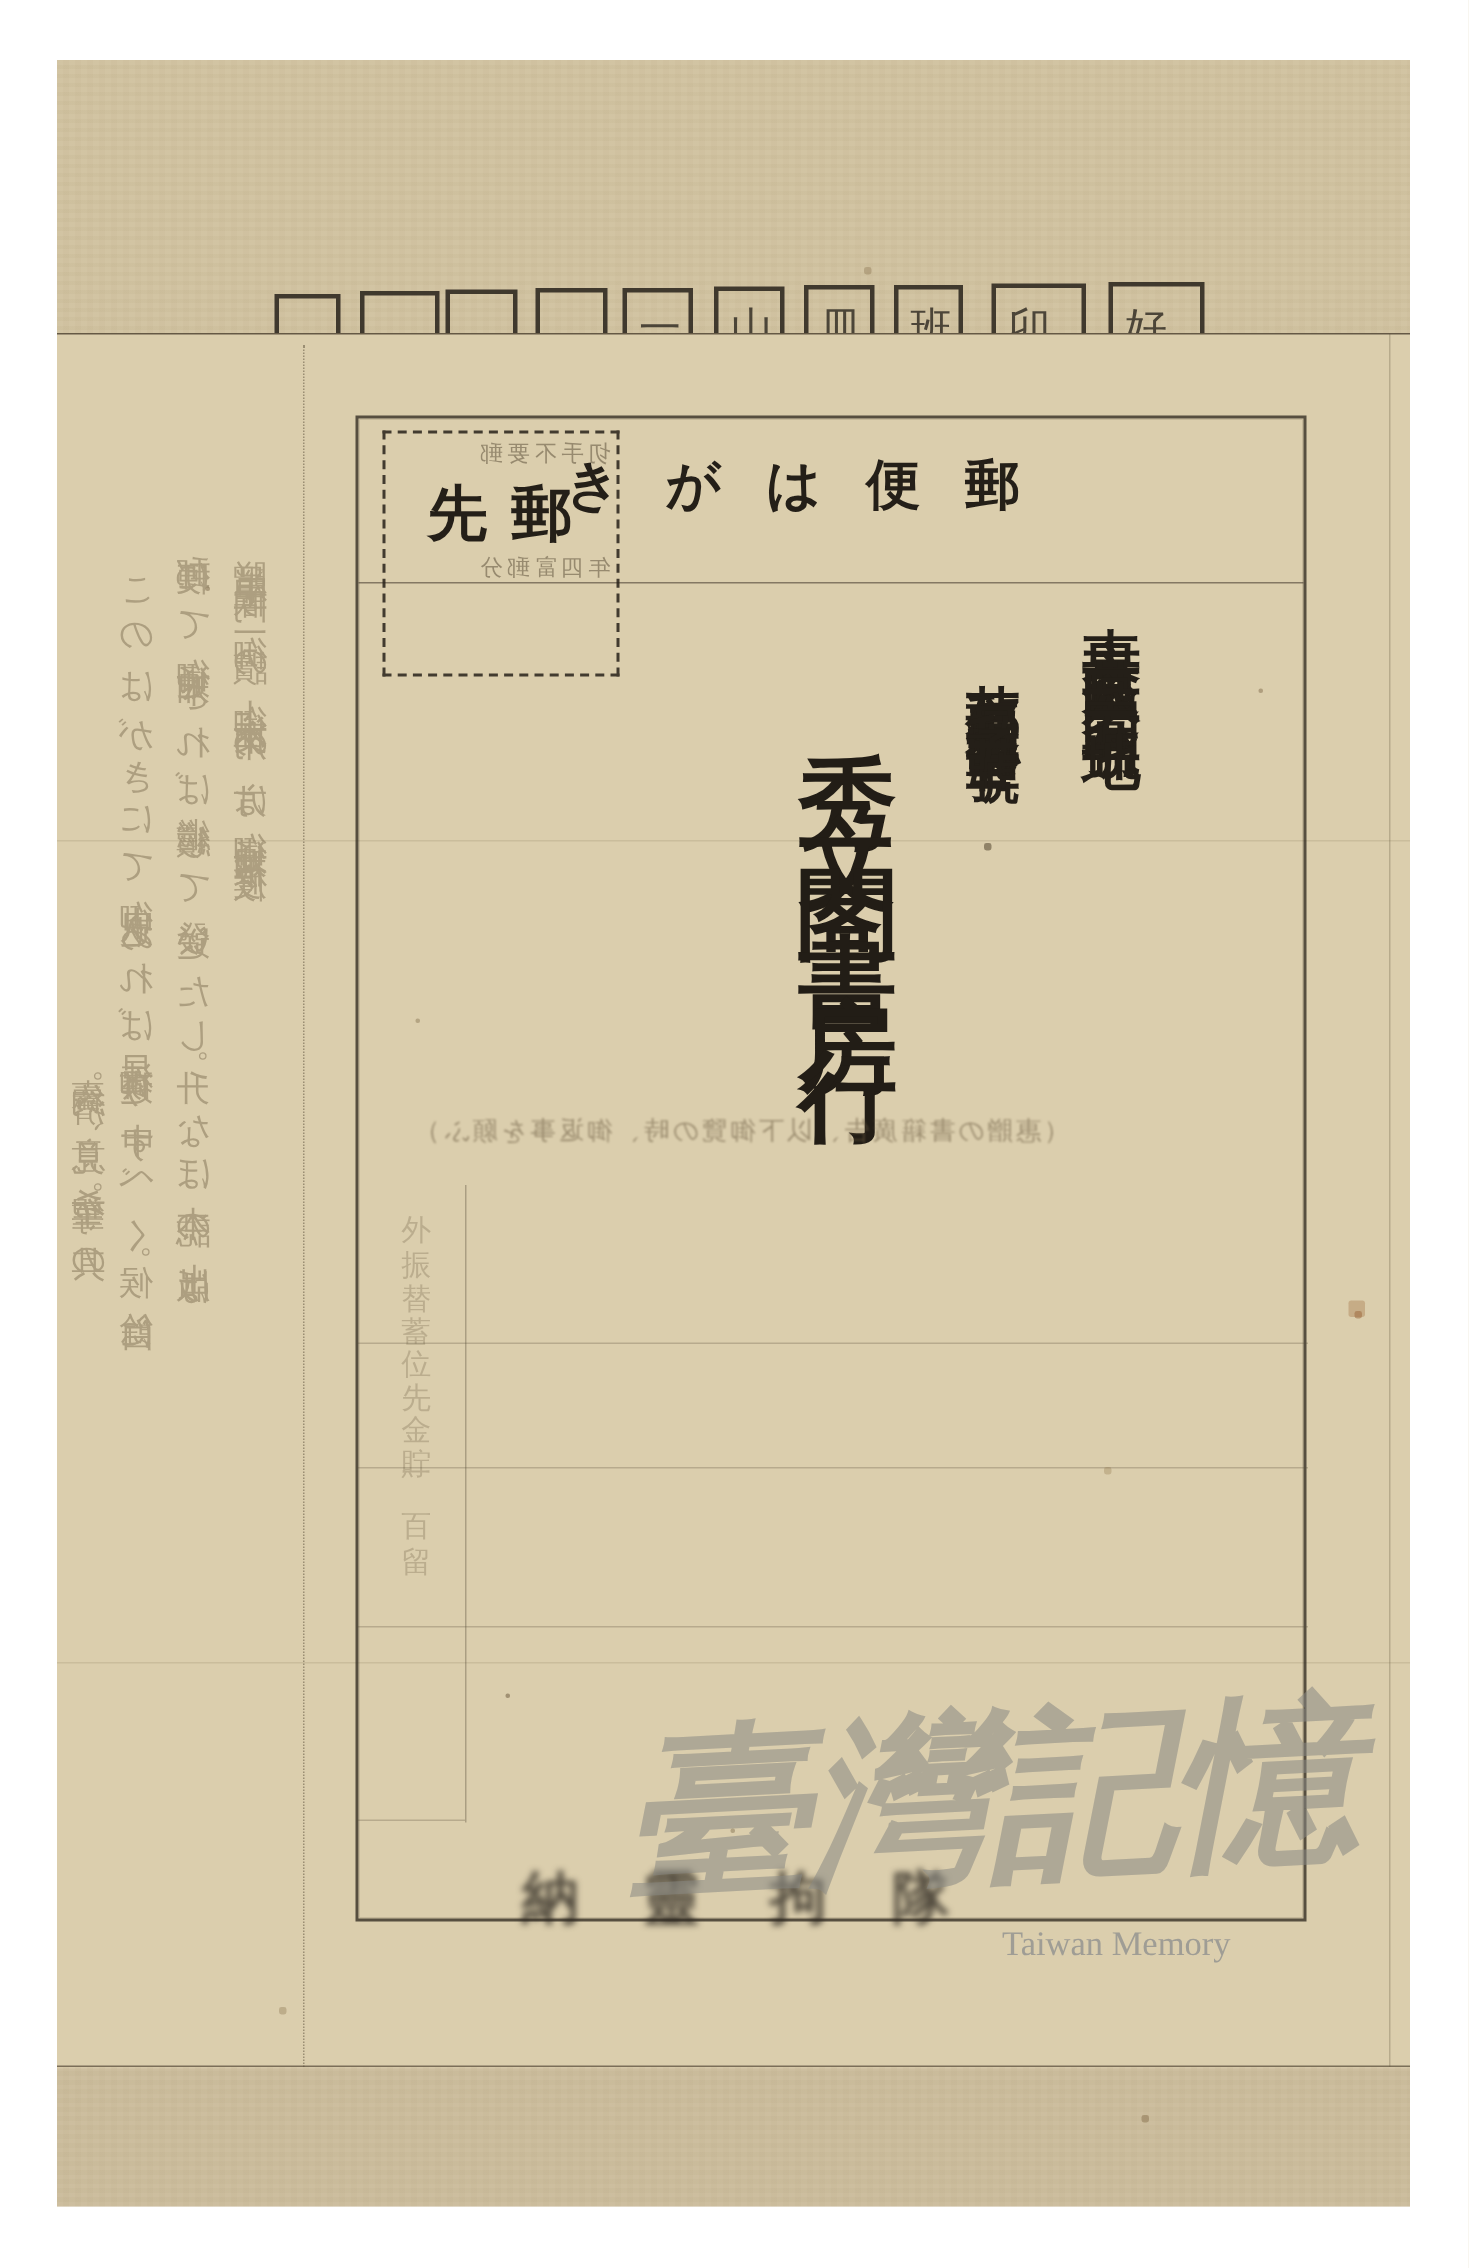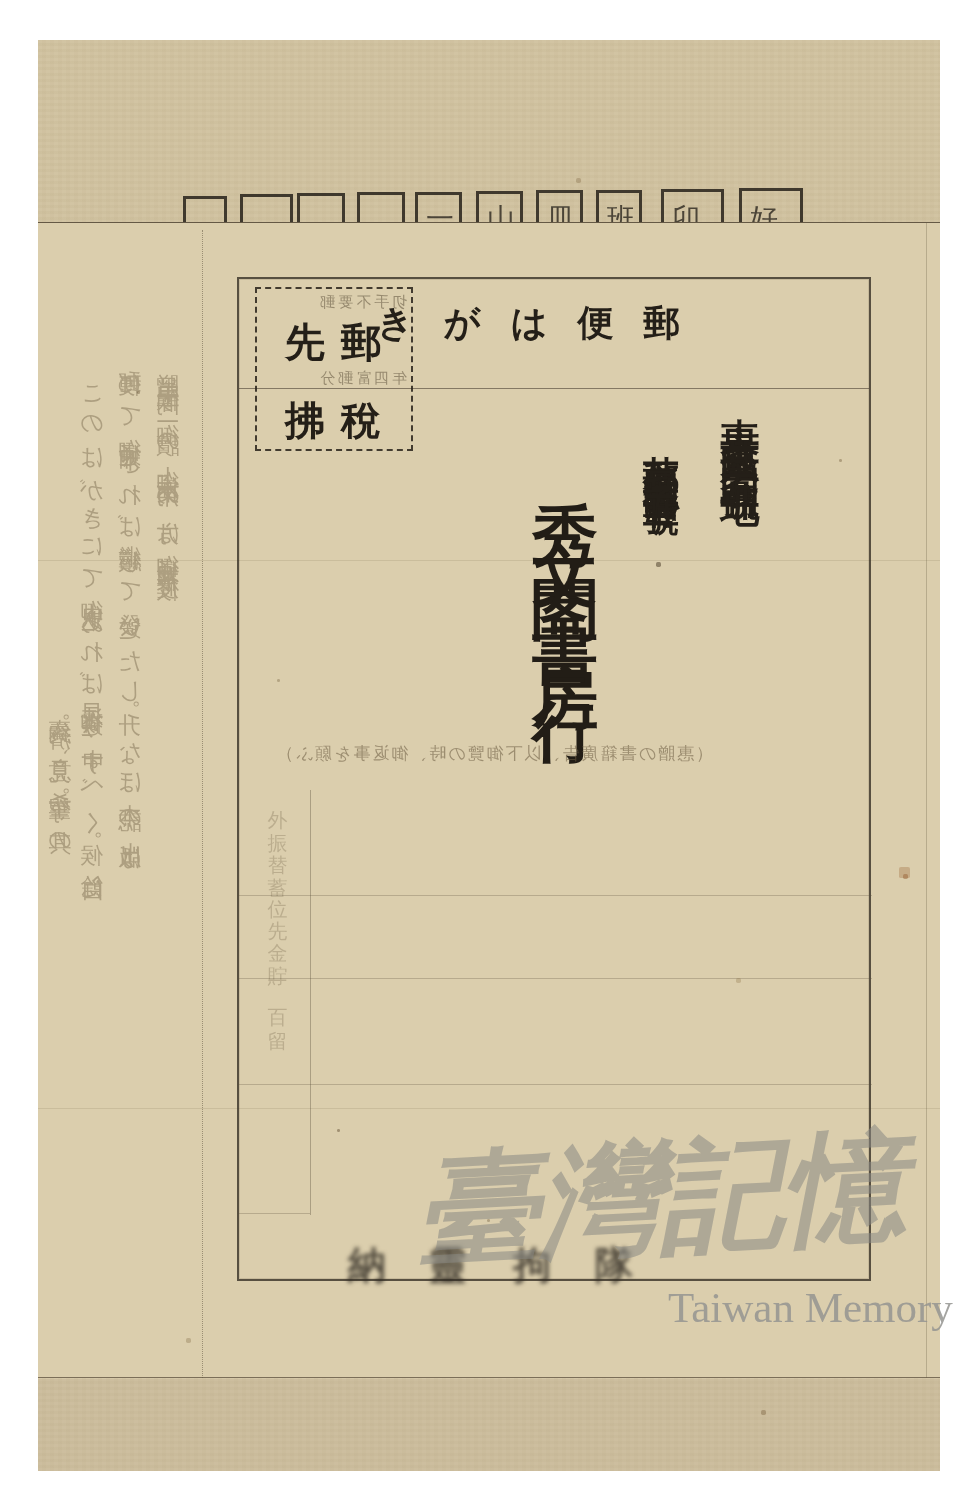--- a/index.html
+++ b/index.html
@@ -62,21 +62,21 @@
   .redge{position:absolute;left:888px;top:182px;height:1156px;width:1px;background:rgba(100,88,66,.3);}
 
   
   .inkstamp{position:absolute;top:1200px;font-size:38px;color:rgba(45,40,32,.8);filter:blur(2px);
         font-family:"DejaVu Serif","Liberation Serif",serif;font-weight:700;}
 
   
   .wm-callig{position:absolute;left:378px;top:1078px;font-size:122px;font-weight:700;font-style:italic;
         color:rgba(136,136,132,.55);letter-spacing:0px;transform:rotate(-3deg);white-space:nowrap;
         font-family:"DejaVu Serif","Liberation Serif",serif;}
-  .wm-latin{position:absolute;left:630px;top:1243px;font-size:43px;color:rgba(148,148,144,.85);
+  .wm-latin{position:absolute;left:630px;top:1243px;font-size:23px;color:rgba(148,148,144,.85);
         font-family:"Liberation Serif","DejaVu Serif",serif;white-space:nowrap;}
   .wm-org{position:absolute;left:398px;top:1280px;font-size:46px;font-weight:700;letter-spacing:4px;
         color:rgba(150,148,142,.78);white-space:nowrap;}
 
   .specks{position:absolute;left:0;top:0;width:1px;height:1px;border-radius:50%;
     box-shadow:
       620px 524px 0 2px rgba(70,56,36,.5),
       866px 832px 0 5px rgba(160,108,62,.35),
       867px 836px 0 2px rgba(150,96,52,.5),
       725px 1372px 0 2px rgba(120,95,60,.4),
@@ -135,21 +135,20 @@
     <div class="bleedcol vtext" style="left:10px;top:660px;">賣約濟。意見、希望等。其の</div>
 
     <div class="card">
       <div class="hdr">きがは便郵</div>
       <div class="hdr-rule"></div>
 
       <div class="stampbox">
         <div class="sb-faint" style="top:4px;">切手不要郵</div>
         <div class="sb-bold" style="top:26px;">先郵</div>
         <div class="sb-faint" style="top:80px;">年四富郵分</div>
-        <div class="sb-bold" style="top:104px;">拂稅</div>
       </div>
 
       <div class="addr1 vtext">東京市芝區芝公園五號地</div>
       <div class="addr2 vtext">芝郵便局私書凾廿五號</div>
       <div class="recip vtext">秀文閣書房行</div>
     </div>
 
     <div class="band">（惠贈の書籍廣告、以下御覽の時、御返事を願ふ）</div>
 
     <div class="formlabels vtext">外振替蓄位先金貯一百留</div>

